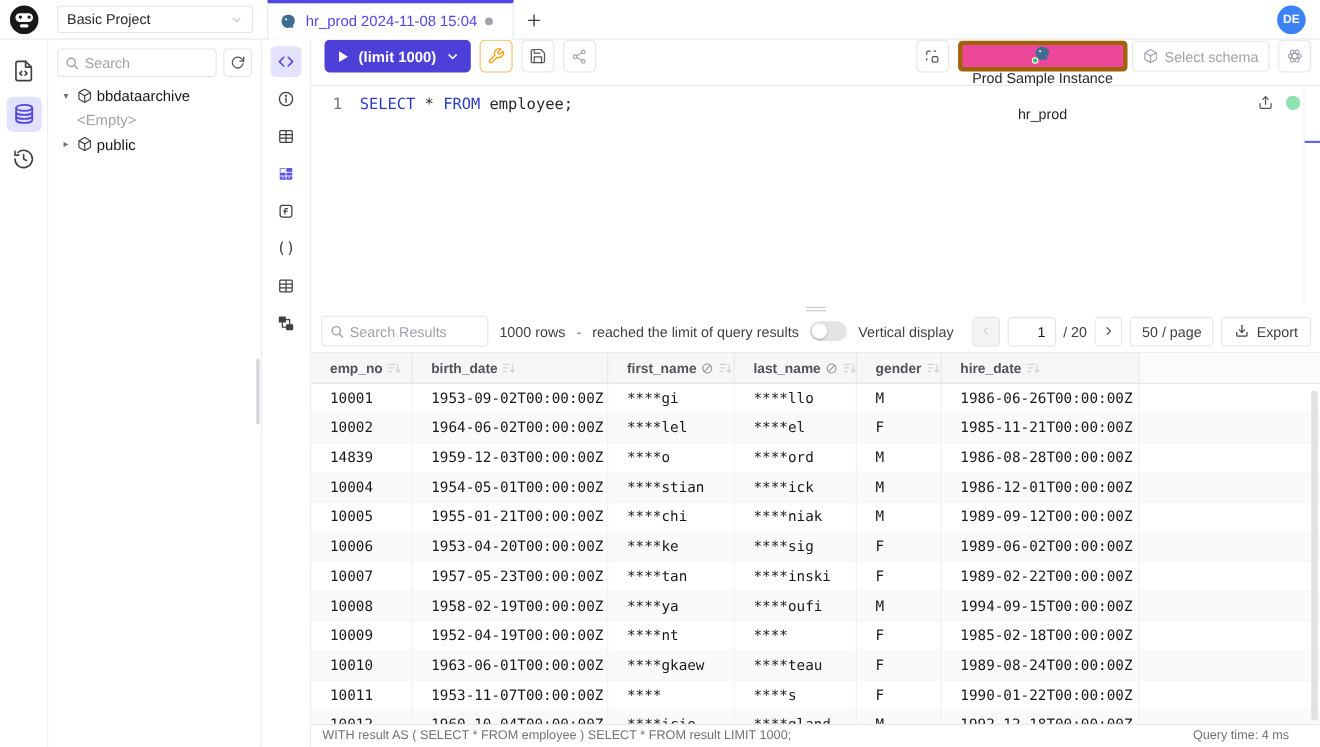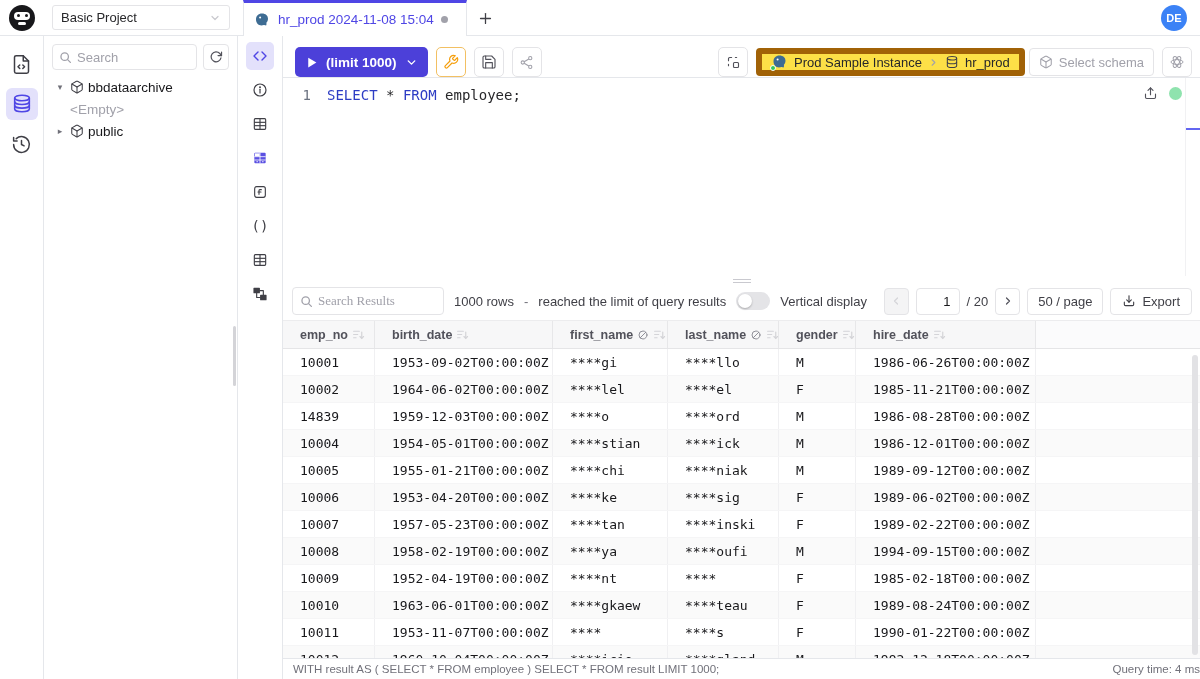--- a/index.html
+++ b/index.html
@@ -41,47 +41,47 @@
 
   
   .mid-rail { position:absolute; left:238px; top:36px; width:45px; height:643px; border-right:1px solid #e5e7eb; display:flex; flex-direction:column; align-items:center; padding-top:6px; gap:6px; background:#fff; }
   .mini-btn { width:28px; height:28px; border-radius:5px; display:flex; align-items:center; justify-content:center; color:#3f3f46; cursor:pointer; }
   .mini-btn.sel { background:#e3e1fb; color:#4f46e5; }
   .parens-glyph { font-family:"DejaVu Sans Mono",monospace; font-size:14px; color:#3f3f46; }
 
   
   .main { position:absolute; left:283px; top:36px; width:917px; height:643px; display:flex; flex-direction:column; background:#fff; }
 
-  .sql-toolbar { height:42px; flex:none; border-bottom:1px solid #e5e7eb; display:flex; align-items:flex-end; padding:0 8px 0 12px; gap:8px; }
+  .sql-toolbar { height:42px; flex:none; border-bottom:1px solid #e5e7eb; display:flex; align-items:flex-start; padding:0 8px 0 12px; gap:8px; }
   .run-btn { height:30px; background:#4c40d9; border-radius:5px; color:#fff; display:flex; align-items:center; padding:0 10px; gap:8px; cursor:pointer; font-size:13.5px; font-weight:bold; }
   .icon-btn { width:30px; height:30px; border:1px solid #e4e4e7; border-radius:5px; background:#fff; display:flex; align-items:center; justify-content:center; color:#52525b; cursor:pointer; }
   .icon-btn.warn { border-color:#f2c063; color:#f59e0b; }
   .icon-btn.muted { color:#a1a1aa; }
   .toolbar-right { margin-left:auto; display:flex; align-items:center; gap:8px; }
-  .conn-box { height:28px; border:6px solid #a16207; border-radius:4px; display:flex; align-items:center; padding:0 9px; gap:6px; cursor:pointer; background:#fde047; }
+  .conn-box { height:28px; border:4px solid #a16207; border-radius:4px; display:flex; align-items:center; padding:0 9px; gap:6px; cursor:pointer; background:#ec4899;flex-direction:column; }
   .conn-box .txt { font-size:13px; color:#27272a; white-space:nowrap; }
   .schema-box { height:28px; border:1px solid #e4e4e7; border-radius:4px; display:flex; align-items:center; padding:0 9px; gap:6px; cursor:pointer; color:#a1a1aa; margin-left:-4px; }
   .pg-wrap { position:relative; width:17px; height:16px; flex:none; }
   .pg-dot { position:absolute; left:-1px; bottom:-1px; width:6px; height:6px; border-radius:50%; background:#34c759; border:1px solid #fff; }
 
   .editor { height:198px; flex:none; position:relative; font-family:"DejaVu Sans Mono",monospace; font-size:14px; }
   .code-line { position:absolute; top:9px; left:0; display:flex; }
   .lineno { width:44px; text-align:right; color:#6b7280; padding-right:16px; }
   .kw { color:#2d3cc4; }
   .editor-upload { position:absolute; right:42px; top:8px; color:#52525b; cursor:pointer; }
   .editor-status-dot { position:absolute; right:18px; top:9px; width:13px; height:13px; border-radius:50%; background:#8fe3ae; }
   .overview-ruler { position:absolute; right:0; top:50px; width:14px; height:2px; background:#6366f1; }
   .editor-vline { position:absolute; right:14px; top:0; bottom:0; width:1px; background:#f1f1f3; }
 
   .split-divider { height:6px; flex:none; position:relative; }
   .split-handle { position:absolute; left:50%; top:1px; transform:translateX(-50%); cursor:row-resize; }
   .split-handle i { display:block; width:18px; height:1.5px; background:#c9c9cf; margin:1.5px 0; }
 
   .results-toolbar { height:38px; flex:none; display:flex; align-items:center; padding:0 8px 0 9px; gap:10px; }
-  .results-search { width:152px; height:28px; border:1px solid #e4e4e7; border-radius:4px; display:flex; align-items:center; padding:12px 7px; gap:5px; color:#a1a1aa; flex:none;font-family:Liberation Serif, serif; }
+  .results-search { width:152px; height:28px; border:1px solid #e4e4e7; border-radius:4px; display:flex; align-items:center; padding:12px 7px; gap:5px; color:#a1a1aa; flex:none; }
   .results-search input { border:none; outline:none; width:110px; font-size:13px; font-family:inherit; }
   .results-search input::placeholder { color:#a1a1aa; }
   .rowcount { color:#3f3f46; white-space:nowrap; }
   .dash { color:#71717a; }
   .limit-msg { color:#3f3f46; white-space:nowrap; }
   .toggle { width:34px; height:18px; border-radius:9px; background:#e4e4e7; position:relative; cursor:pointer; flex:none; }
   .toggle .knob { position:absolute; left:2px; top:2px; width:14px; height:14px; border-radius:50%; background:#fff; box-shadow:0 1px 2px rgba(0,0,0,.25); }
   .toggle-label { color:#3f3f46; white-space:nowrap; }
   .pager { margin-left:auto; display:flex; align-items:center; gap:7px; }
   .page-btn { width:25px; height:27px; border:1px solid #e4e4e7; border-radius:4px; background:#fff; display:flex; align-items:center; justify-content:center; color:#52525b; cursor:pointer; }
@@ -103,21 +103,21 @@
   .cell { display:flex; align-items:center; padding-left:17px; font-family:"DejaVu Sans Mono",monospace; font-size:13px; color:#18181b; border-right:1px solid #f0f0f2; overflow:hidden; white-space:nowrap; cursor:default; }
   .cell.filler, .hcell.filler { flex:1; border-right:none; }
   .col-0 { width:92px; flex:none; }
   .col-1 { width:178px; flex:none; }
   .col-2 { width:115px; flex:none; }
   .col-3 { width:111px; flex:none; }
   .col-4 { width:77px; flex:none; }
   .col-5 { width:180px; flex:none; }
   .grid-scroll-thumb { position:absolute; right:2px; top:6px; width:6px; height:300px; border-radius:3px; background:#e2e2e5; }
 
-  .statusbar { height:21px; flex:none; border-top:1px solid #e5e7eb; display:flex; align-items:center; justify-content:space-between; padding:0 0 0 10px; font-size:11.5px; color:#71717a; background:#fff; }
+  .statusbar { height:21px; flex:none; border-top:1px solid #e5e7eb; display:flex; align-items:center; justify-content:space-between; padding:0 28px 0 10px; font-size:11.5px; color:#71717a; background:#fff; }
   .statusbar .q { white-space:nowrap; overflow:hidden; }
 
   svg { display:block; }
 </style>
 </head>
 <body>
 
 <div class="screen">
 
   <div class="topbar">

